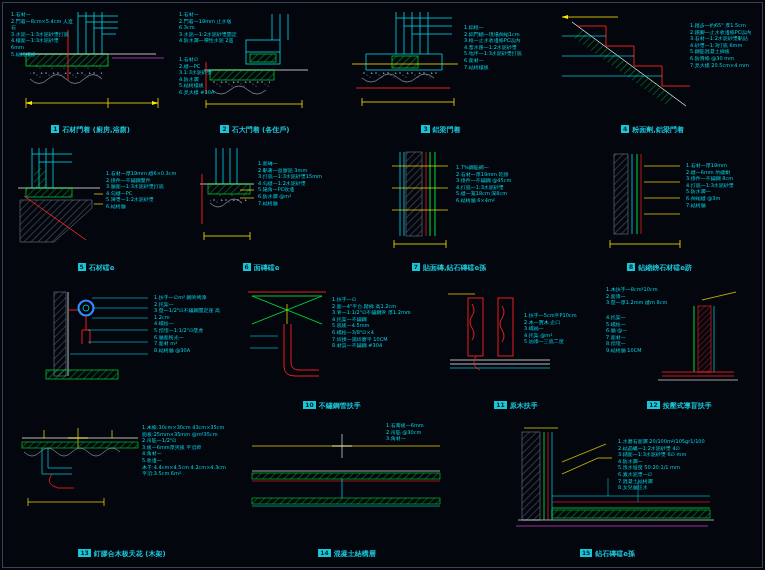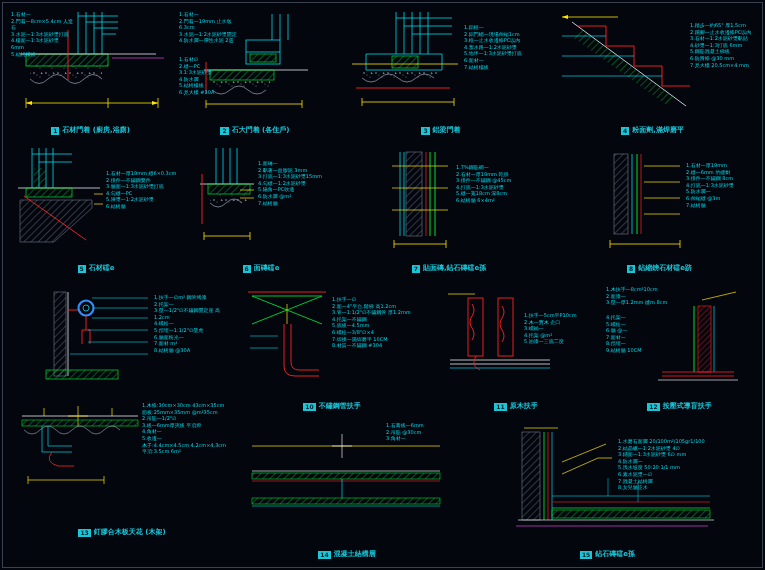--- a/index.html
+++ b/index.html
@@ -9,21 +9,21 @@
   }
   .frame{position:absolute;inset:2px;border:1px solid #3a4150;pointer-events:none;}
   .panel{position:absolute;}
   .art{position:absolute;left:0;top:0;}
   .notes{
     position:absolute;color:#00d9ea;font-size:5px;line-height:1.32;
     white-space:pre-line;letter-spacing:0;font-family:"DejaVu Sans",sans-serif;
   }
   .caption{
     position:absolute;left:0;right:0;bottom:3px;display:flex;gap:3px;
-    justify-content:center;align-items:flex-end;color:#19c6d8;
+    justify-content:center;align-items:flex-start;color:#19c6d8;
     font-size:7px;font-weight:bold;
   }
   .capnum{
     display:inline-block;background:#19c6d8;color:#00222a;
     padding:0 2px;font-size:6px;line-height:8px;font-weight:bold;
   }
 </style>
 </head>
 <body>
 
@@ -165,21 +165,21 @@
   </svg>
   <div class="notes" style="left:142px;top:14px;width:66px">1.踏步—約65° 厚1.5cm
 2.踢腳—止水收邊條PC以內
 3.石材—1:2水泥砂漿黏貼
 4.砂漿—1:3打底 6mm
 5.鋼筋混凝土梯板
 6.防滑條 @30 mm
 7.見大樣 20.5cm×4 mm</div>
   <div class="caption">
     <span class="capnum">4</span>
-    <span>粉面劑,滿焊磨平</span>
+    <span>粉面劑,鋁梁門着</span>
   </div>
 </div>
 
 <div class="panel" style="left:188px;top:144px;width:146px;height:132px">
   <svg class="art" width="146" height="114">
     <g stroke="#00d9ea" stroke-width="0.8" fill="none">
           <path d="M28 4v36M35 4v36M42 4v36M49 4v36"></path>
         </g>
     <line x1="12" y1="40" x2="66" y2="40" stroke="#e8e8e8" stroke-width="0.8"></line>
     <rect x="20" y="40" width="42" height="10" fill="url(#hg)" stroke="#00dd33" stroke-width="0.7"></rect>
@@ -412,21 +412,21 @@
 6.牆 @—
 7.面材—
 8.預埋—
 9.結構牆 10CM</div>
   <div class="caption">
     <span class="capnum">12</span>
     <span>按壓式導盲扶手</span>
   </div>
 </div>
 
-<div class="panel" style="left:8px;top:396px;width:228px;height:144px">
+<div class="panel" style="left:8px;top:418px;width:228px;height:144px">
   <svg class="art" width="228" height="126">
     <line x1="14" y1="20" x2="130" y2="20" stroke="#e8e8e8" stroke-width="0.8"></line>
     <g stroke="#ffe600" stroke-width="0.7">
       <line x1="70" y1="10" x2="70" y2="30"></line>
       <line x1="60" y1="20" x2="80" y2="20"></line>
       <line x1="36" y1="12" x2="36" y2="20"></line>
       <line x1="104" y1="12" x2="104" y2="20"></line>
     </g>
     <rect x="14" y="24" width="116" height="6" fill="url(#hg)" stroke="#00dd33" stroke-width="0.6"></rect>
     <path d="M16 34q8 8 16 0t16 0t16 0t16 0t16 0t16 0" stroke="#8892a0" fill="none" stroke-width="0.7"></path>

